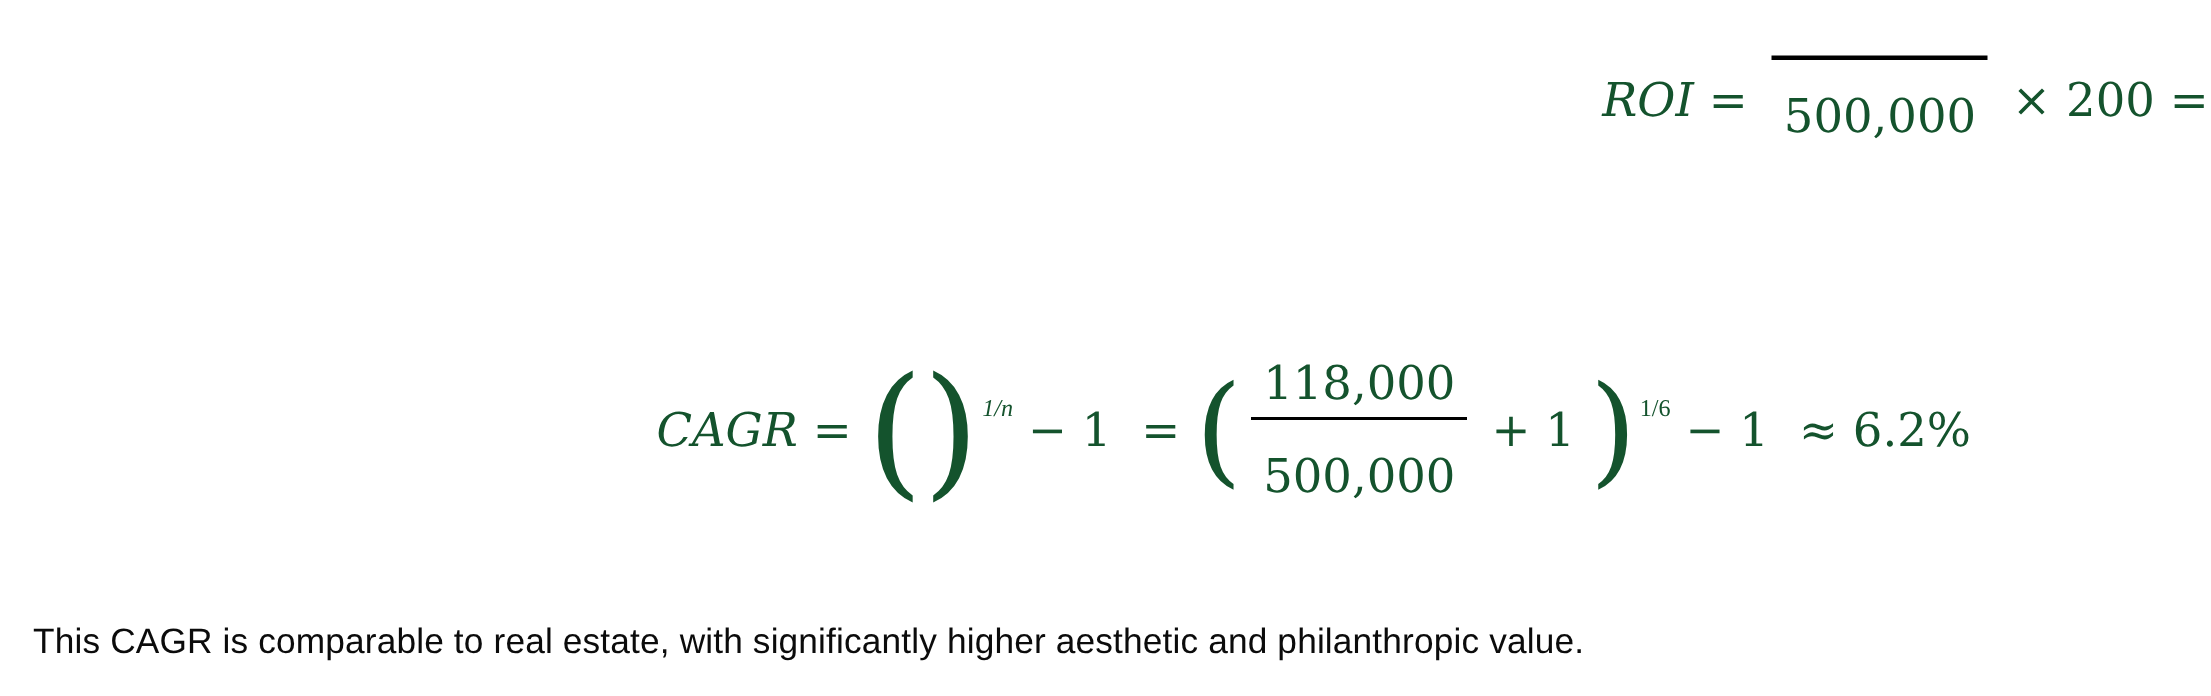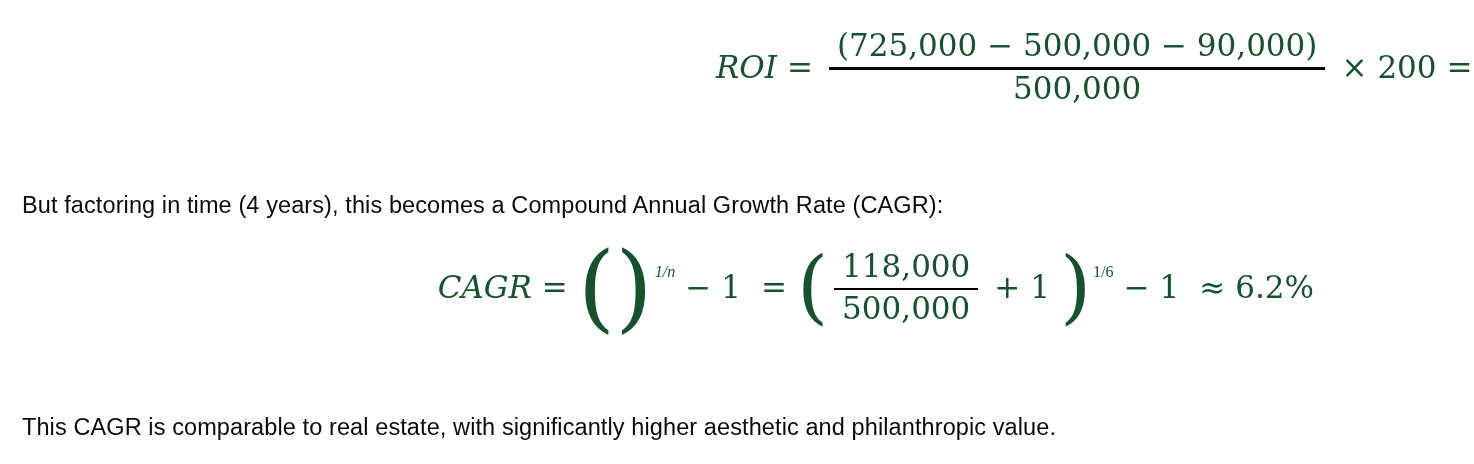--- a/index.html
+++ b/index.html
@@ -71,21 +71,21 @@
   }
   .frac .top {
     padding: 0 8px 4px 8px;
   }
   .frac .bar {
     width: 100%;
     height: 2.2px;
     background: #000;
   }
   .frac .bot {
-    padding: 0 8px 0 8px;
+    padding: 20px 8px 0 8px;
   }
 
   
   .paren {
     font-family: "DejaVu Serif", serif;
     display: inline-block;
     line-height: 0.9;
     font-weight: 300;
   }
 
@@ -135,32 +135,30 @@
 </head>
 <body>
 
 <div class="page">
 
   <div class="math-block" id="roi-equation">
     <div class="mathrow">
       <span class="ital">ROI</span>
       <span class="op">=</span>
       <span class="frac">
-        <span class="top num">(725,000 − 500,000 − 90,000)</span>
         <span class="bar"></span>
         <span class="bot num">500,000</span>
       </span>
       <span class="op">×</span>
       <span class="num">200</span>
       <span class="op">=</span>
       <span class="num">27</span>
     </div>
   </div>
 
-  <p class="prose" id="line-after-roi">But factoring in time (4 years), this becomes a Compound Annual Growth Rate (CAGR):</p>
 
   <div class="math-block" id="cagr-equation">
     <div class="mathrow">
       <span class="ital">CAGR</span>
       <span class="op">=</span>
 
       <span class="paren tall">(</span>
       <span class="paren tall">)</span>
       <span class="sup ital">1/n</span>
 

